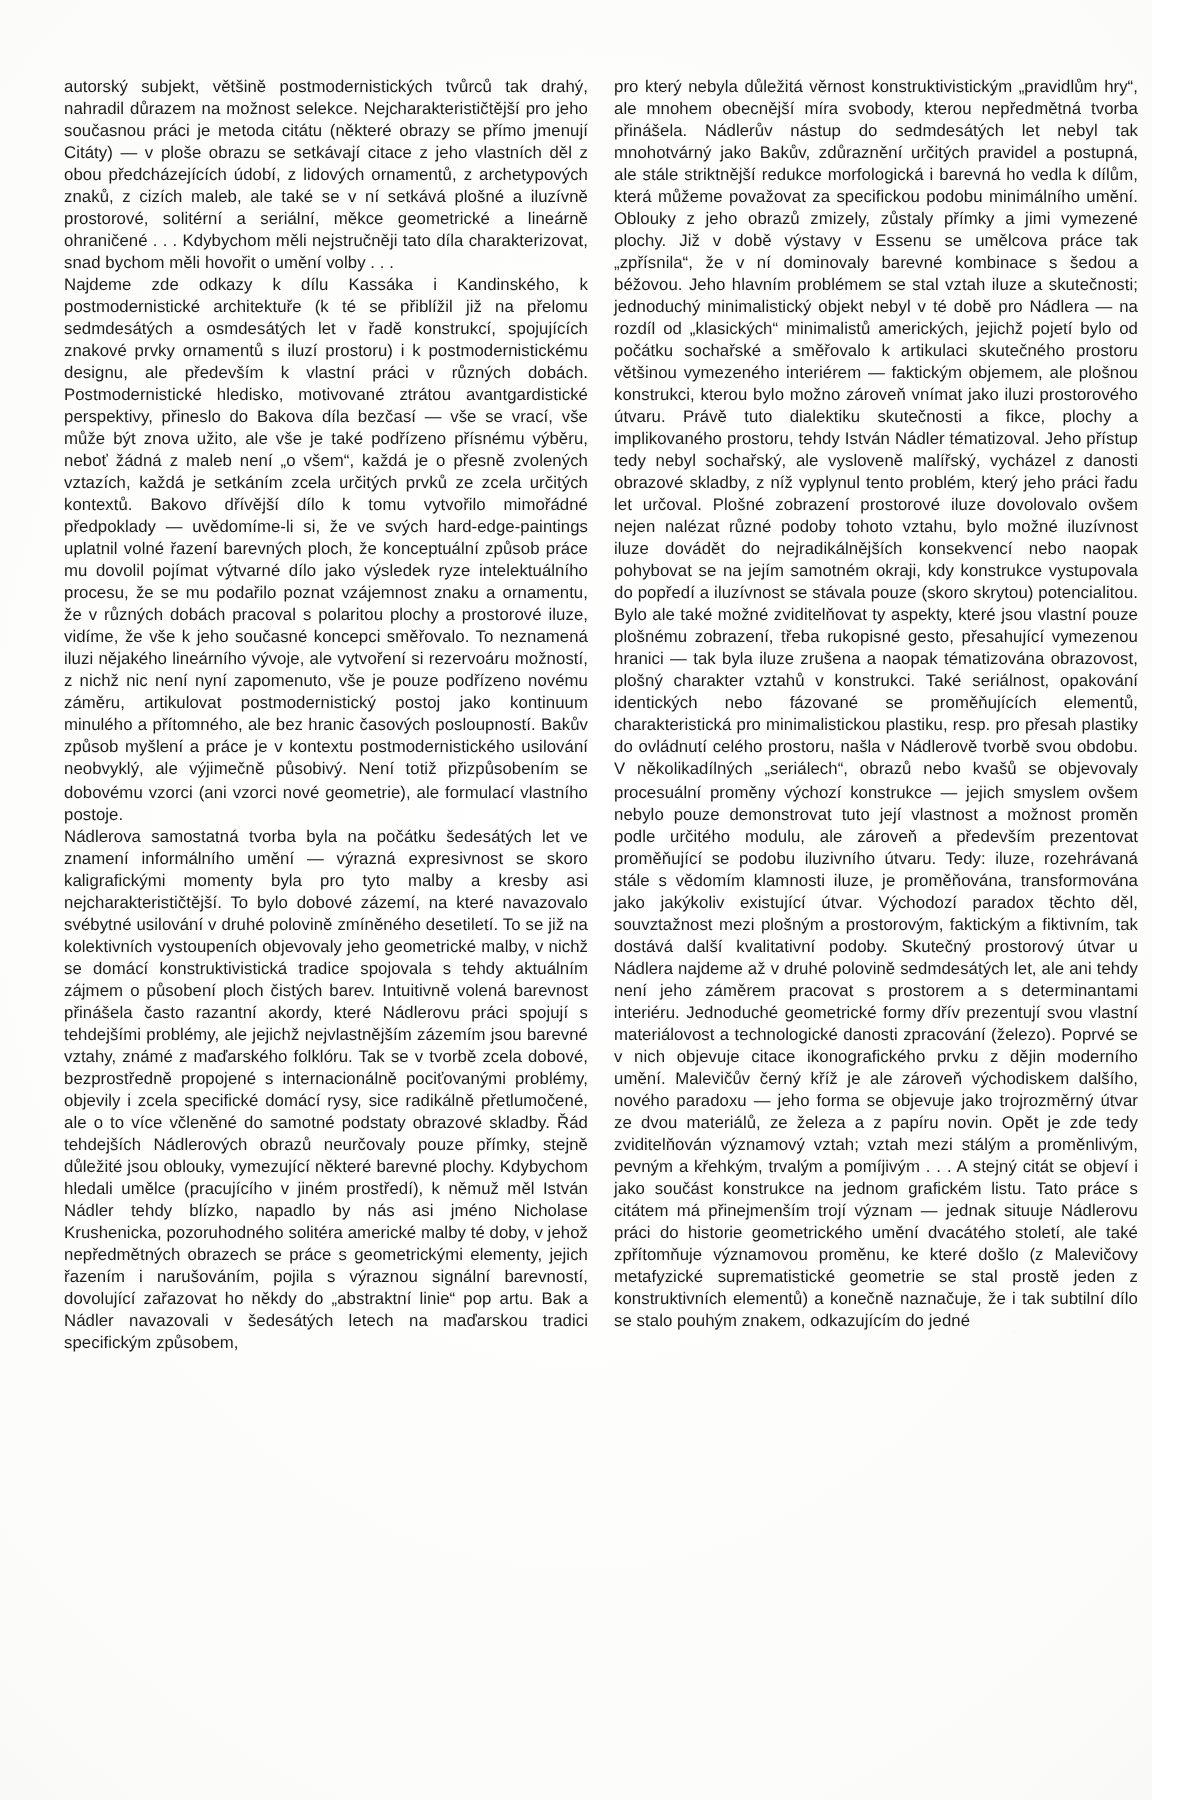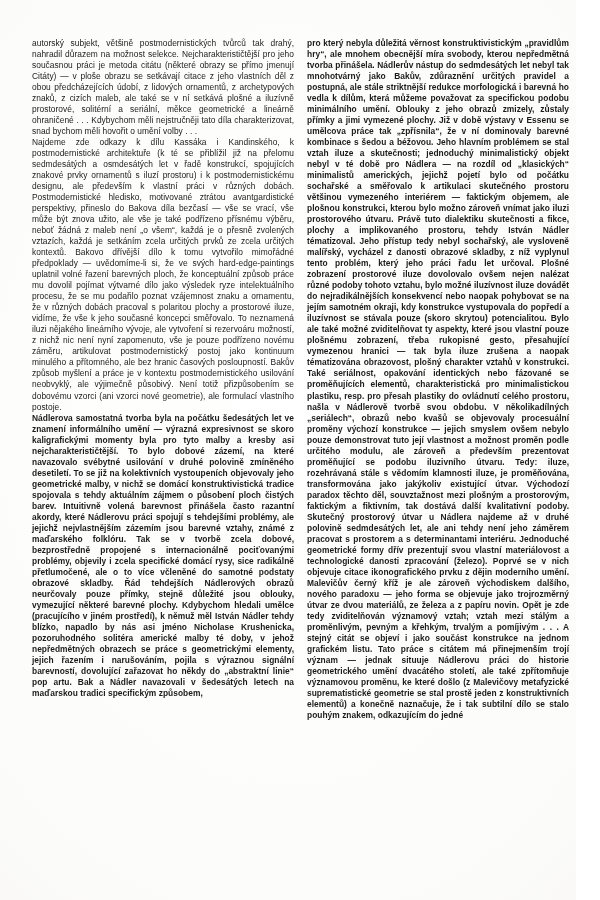--- a/index.html
+++ b/index.html
@@ -65,21 +65,20 @@
     hyphens: none;
   }
 
   .para + .para {
     margin-top: 0;
   }
 
   
   .para:last-child {
     text-align-last: left;
-    font-weight: bold;
   }
 </style>
 </head>
 <body>
 
 <div class="page">
   <div class="grain"></div>
 
   <div class="text-block">
 

